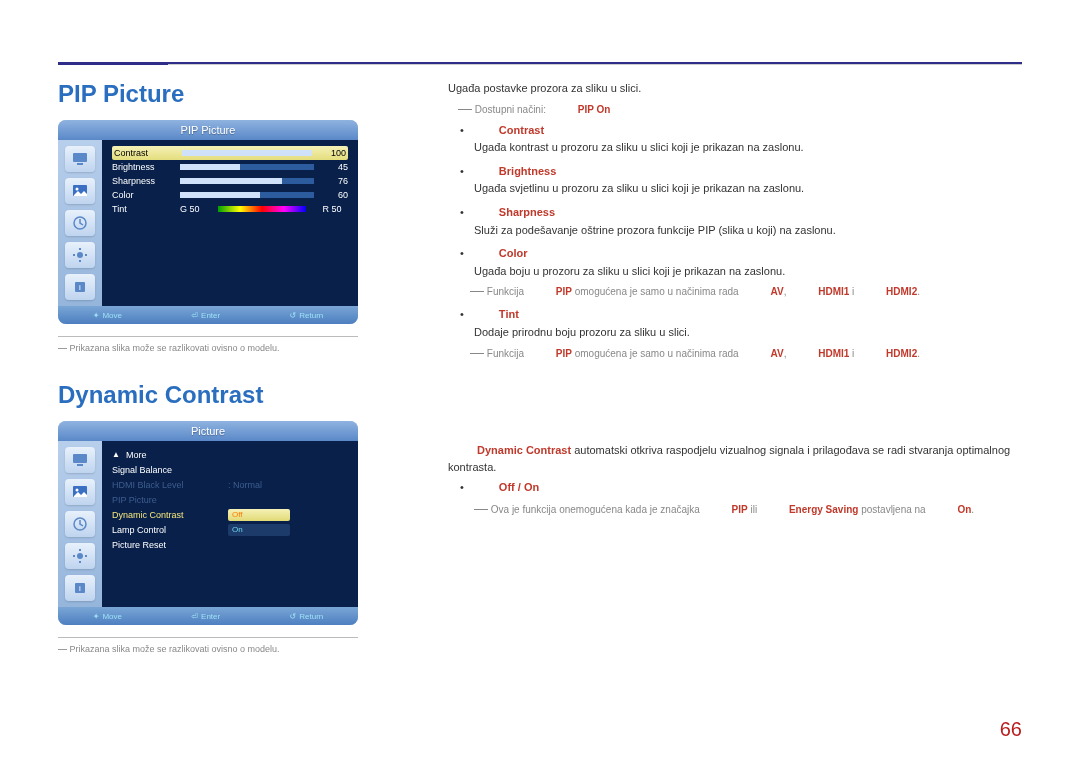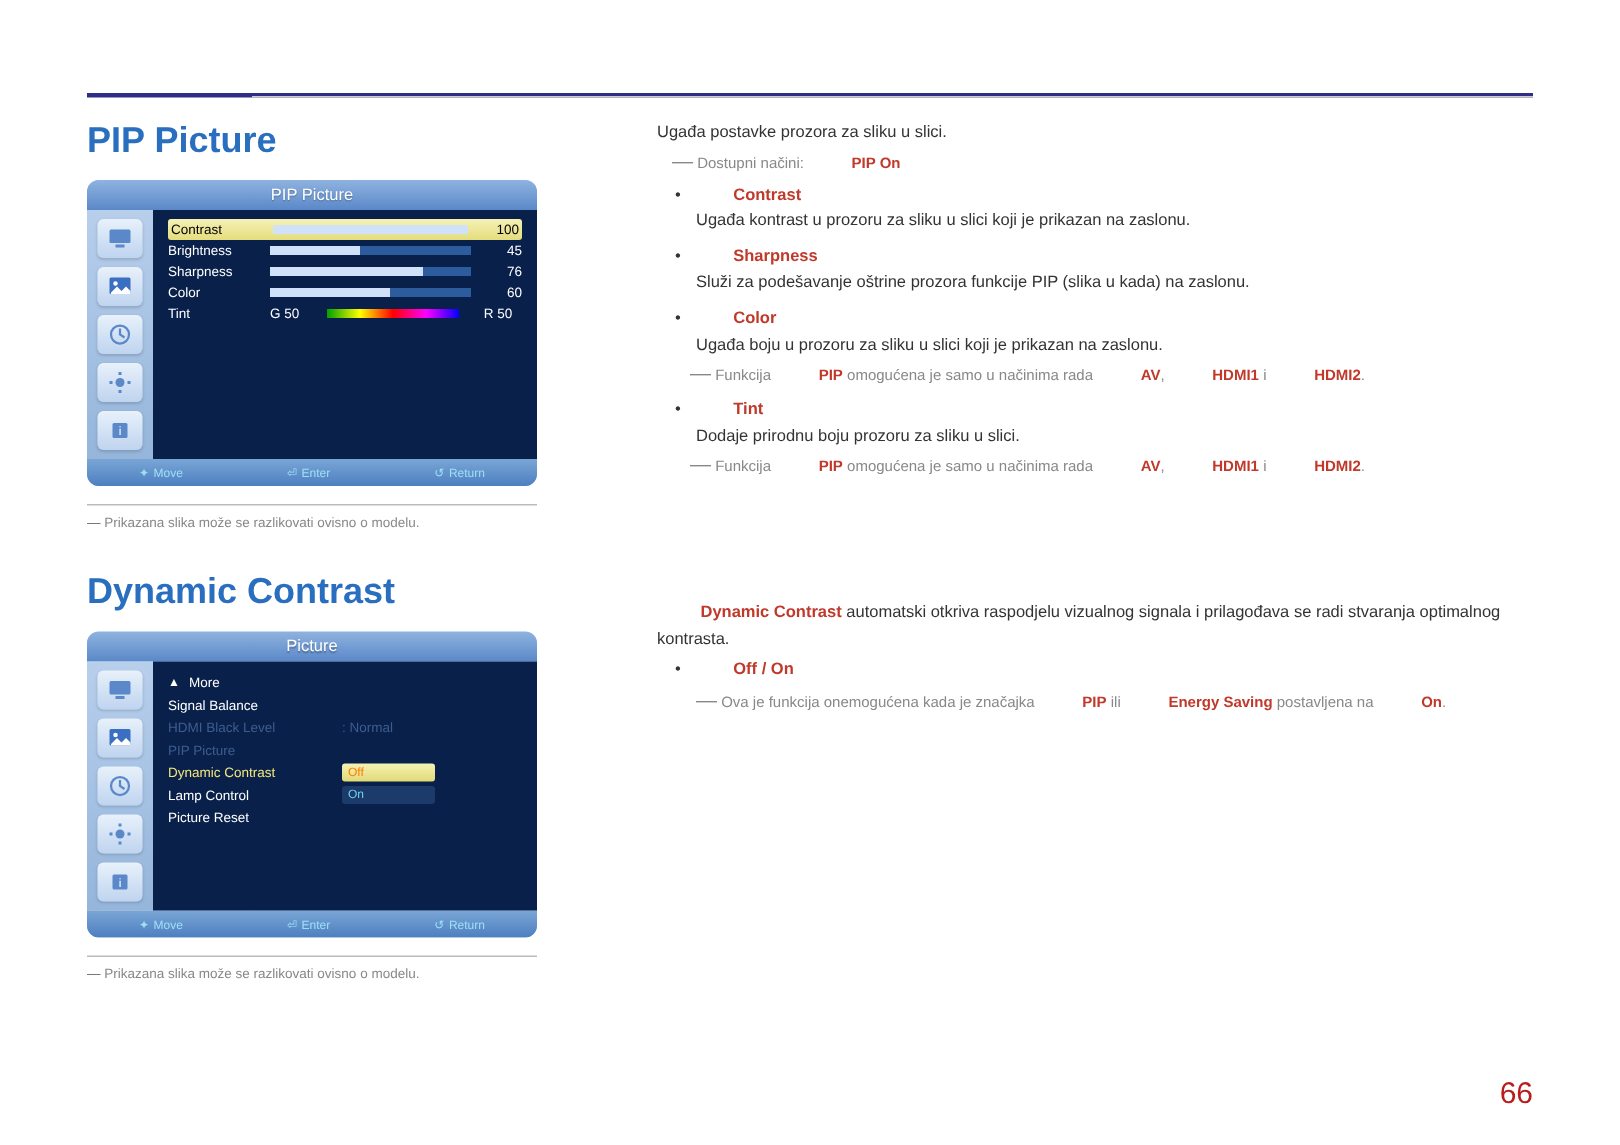--- a/index.html
+++ b/index.html
@@ -22,21 +22,21 @@
   .top-rule::after {
     content: "";
     position: absolute;
     top: -1px;
     left: 110px;
     right: 0;
     border-top: 1px solid #ccc;
   }
   .content {
     display: flex;
-    gap: 40px;
+    gap: 50px;
     margin-top: 30px;
   }
   .left-col { width: 340px; flex: 0 0 340px; }
   .right-col { flex: 1; font-size: 11px; line-height: 1.6; }
   h1 {
     color: #2a6ebf;
     font-weight: 600;
     font-size: 24px;
     margin-bottom: 12px;
   }
@@ -370,22 +370,26 @@
 
     <div style="margin-top:0;">
       <p>Ugađa postavke prozora za sliku u slici.</p>
       <p class="dash-line"><span class="dash">―</span> <span>Dostupni načini: </span><b class="emph">PIP On</b></p>
       <ul>
         <li>
           <span class="bullet">•</span><b class="emph">Contrast</b>
           <span class="li-body">Ugađa kontrast u prozoru za sliku u slici koji je prikazan na zaslonu.</span>
         </li>
         <li>
+          <span class="bullet">•</span><b class="emph">Brightness</b>
+          <span class="li-body">Ugađa svjetlinu u prozoru za sliku u slici koji je prikazan na zaslonu.</span>
+        </li>
+        <li>
           <span class="bullet">•</span><b class="emph">Sharpness</b>
-          <span class="li-body">Služi za podešavanje oštrine prozora funkcije PIP (slika u kada) na zaslonu.</span>
+          <span class="li-body">Služi za podešavanje oštrine prozora funkcije PIP (slika u koji) na zaslonu.</span>
         </li>
         <li>
           <span class="bullet">•</span><b class="emph">Color</b>
           <span class="li-body">Ugađa boju u prozoru za sliku u slici koji je prikazan na zaslonu.</span>
           <span class="li-body dash-line"><span class="dash">―</span> <span>Funkcija </span><b class="emph">PIP</b><span> omogućena je samo u načinima rada </span><b class="emph">AV</b><span>, </span><b class="emph">HDMI1</b><span> i </span><b class="emph">HDMI2</b><span>.</span></span>
         </li>
         <li>
           <span class="bullet">•</span><b class="emph">Tint</b>
           <span class="li-body">Dodaje prirodnu boju prozoru za sliku u slici.</span>
           <span class="li-body dash-line"><span class="dash">―</span> <span>Funkcija </span><b class="emph">PIP</b><span> omogućena je samo u načinima rada </span><b class="emph">AV</b><span>, </span><b class="emph">HDMI1</b><span> i </span><b class="emph">HDMI2</b><span>.</span></span>

